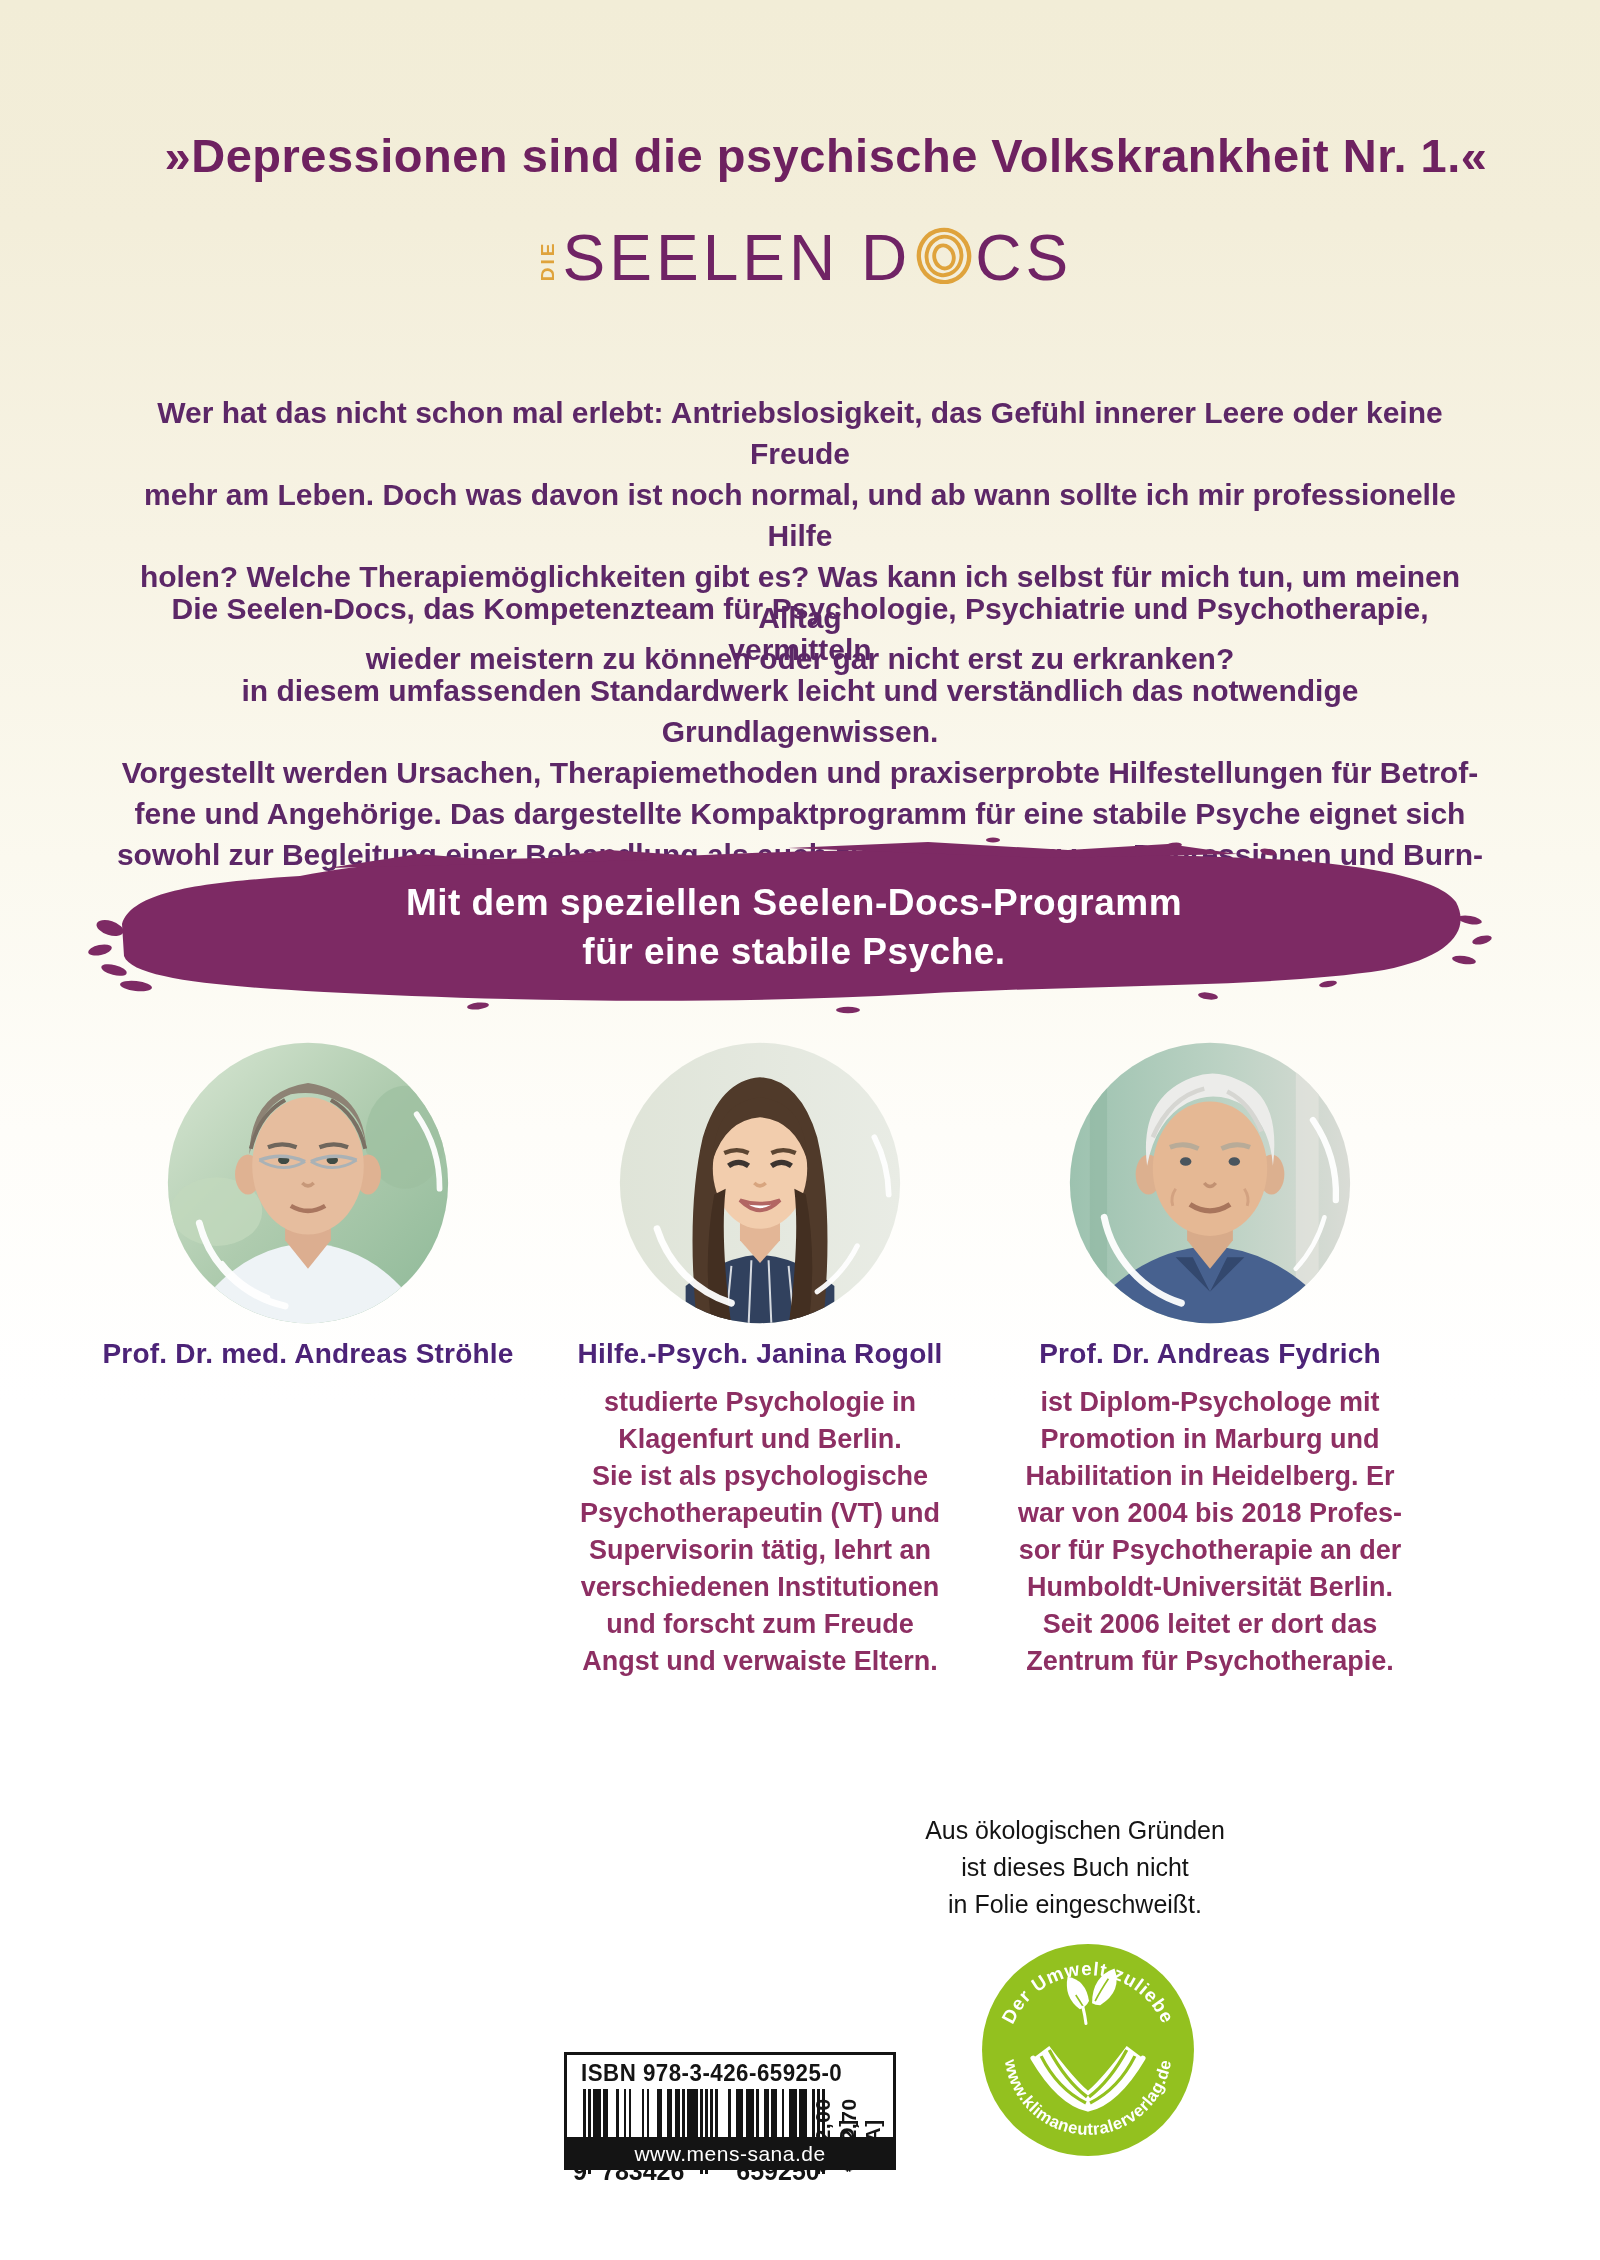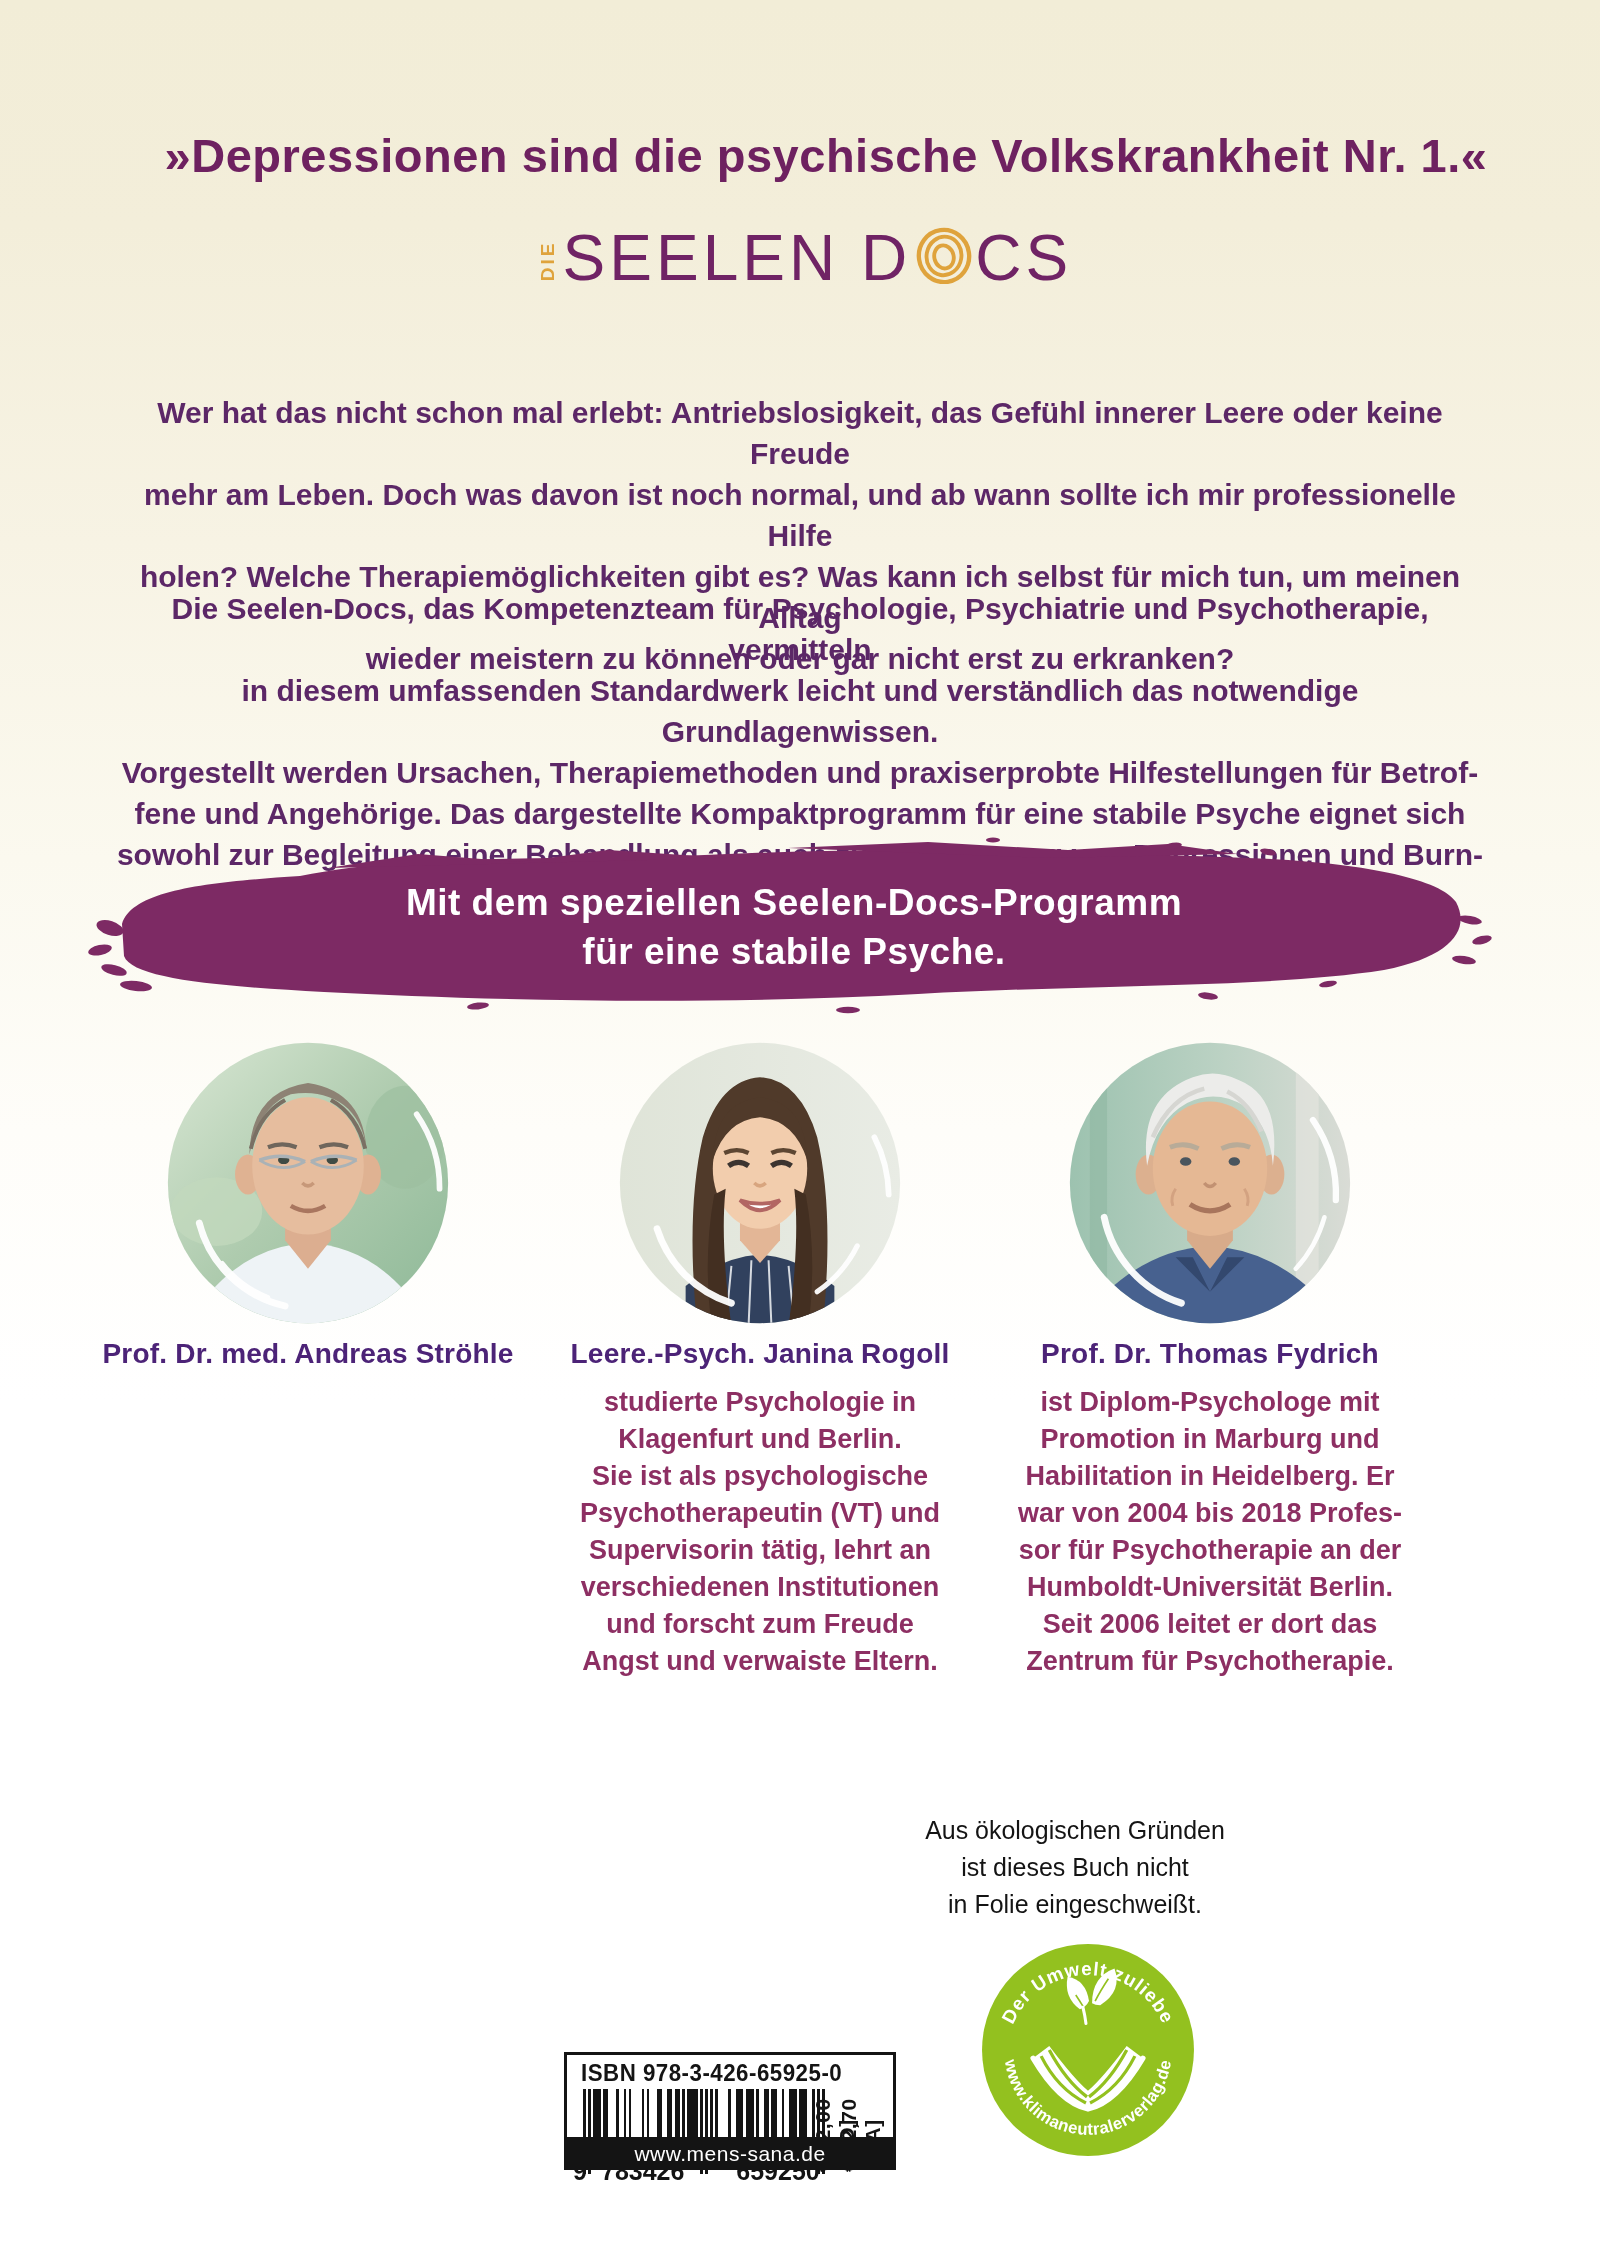--- a/index.html
+++ b/index.html
@@ -240,22 +240,22 @@
       <path d="M38,52 Q36,55 37,58 M62,52 Q64,55 63,58" stroke="#d3a281" stroke-width="1" fill="none"></path>
     </g>
     <g stroke="#ffffff" fill="none" stroke-linecap="round" opacity=".95">
       <path d="M13,62 A 40 40 0 0 0 40 92" stroke-width="2.4"></path>
       <path d="M86,28 A 46 46 0 0 1 94 56" stroke-width="2.2"></path>
       <path d="M90,62 A 44 44 0 0 1 80 80" stroke-width="1.6"></path>
     </g>
   </svg>
 
   <div class="author-name a0">Prof. Dr. med. Andreas Ströhle</div>
-  <div class="author-name a1">Leere.-Psych. Janina Rogoll</div>
-  <div class="author-name a2">Prof. Dr. Thomas Fydrich</div>
+  <div class="author-name a1">Hilfe.-Psych. Janina Rogoll</div>
+  <div class="author-name a2">Prof. Dr. Andreas Fydrich</div>
   <div class="author-bio a1">studierte Psychologie in
 Klagenfurt und Berlin.
 Sie ist als psychologische
 Psychotherapeutin (VT) und
 Supervisorin tätig, lehrt an
 verschiedenen Institutionen
 und forscht zum Freude
 Angst und verwaiste Eltern.</div>
   <div class="author-bio a2">ist Diplom-Psychologe mit
 Promotion in Marburg und

